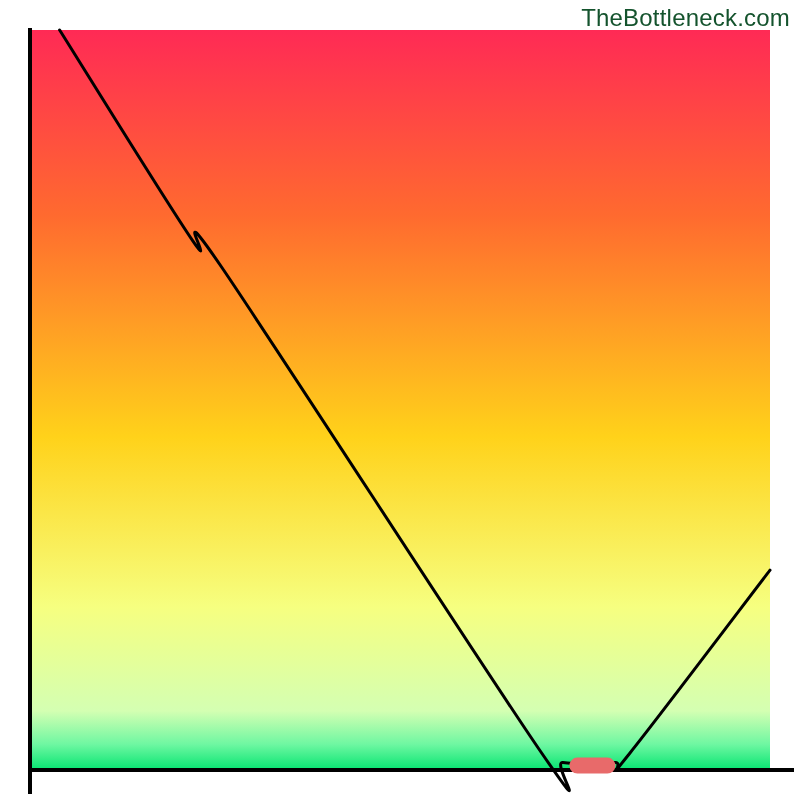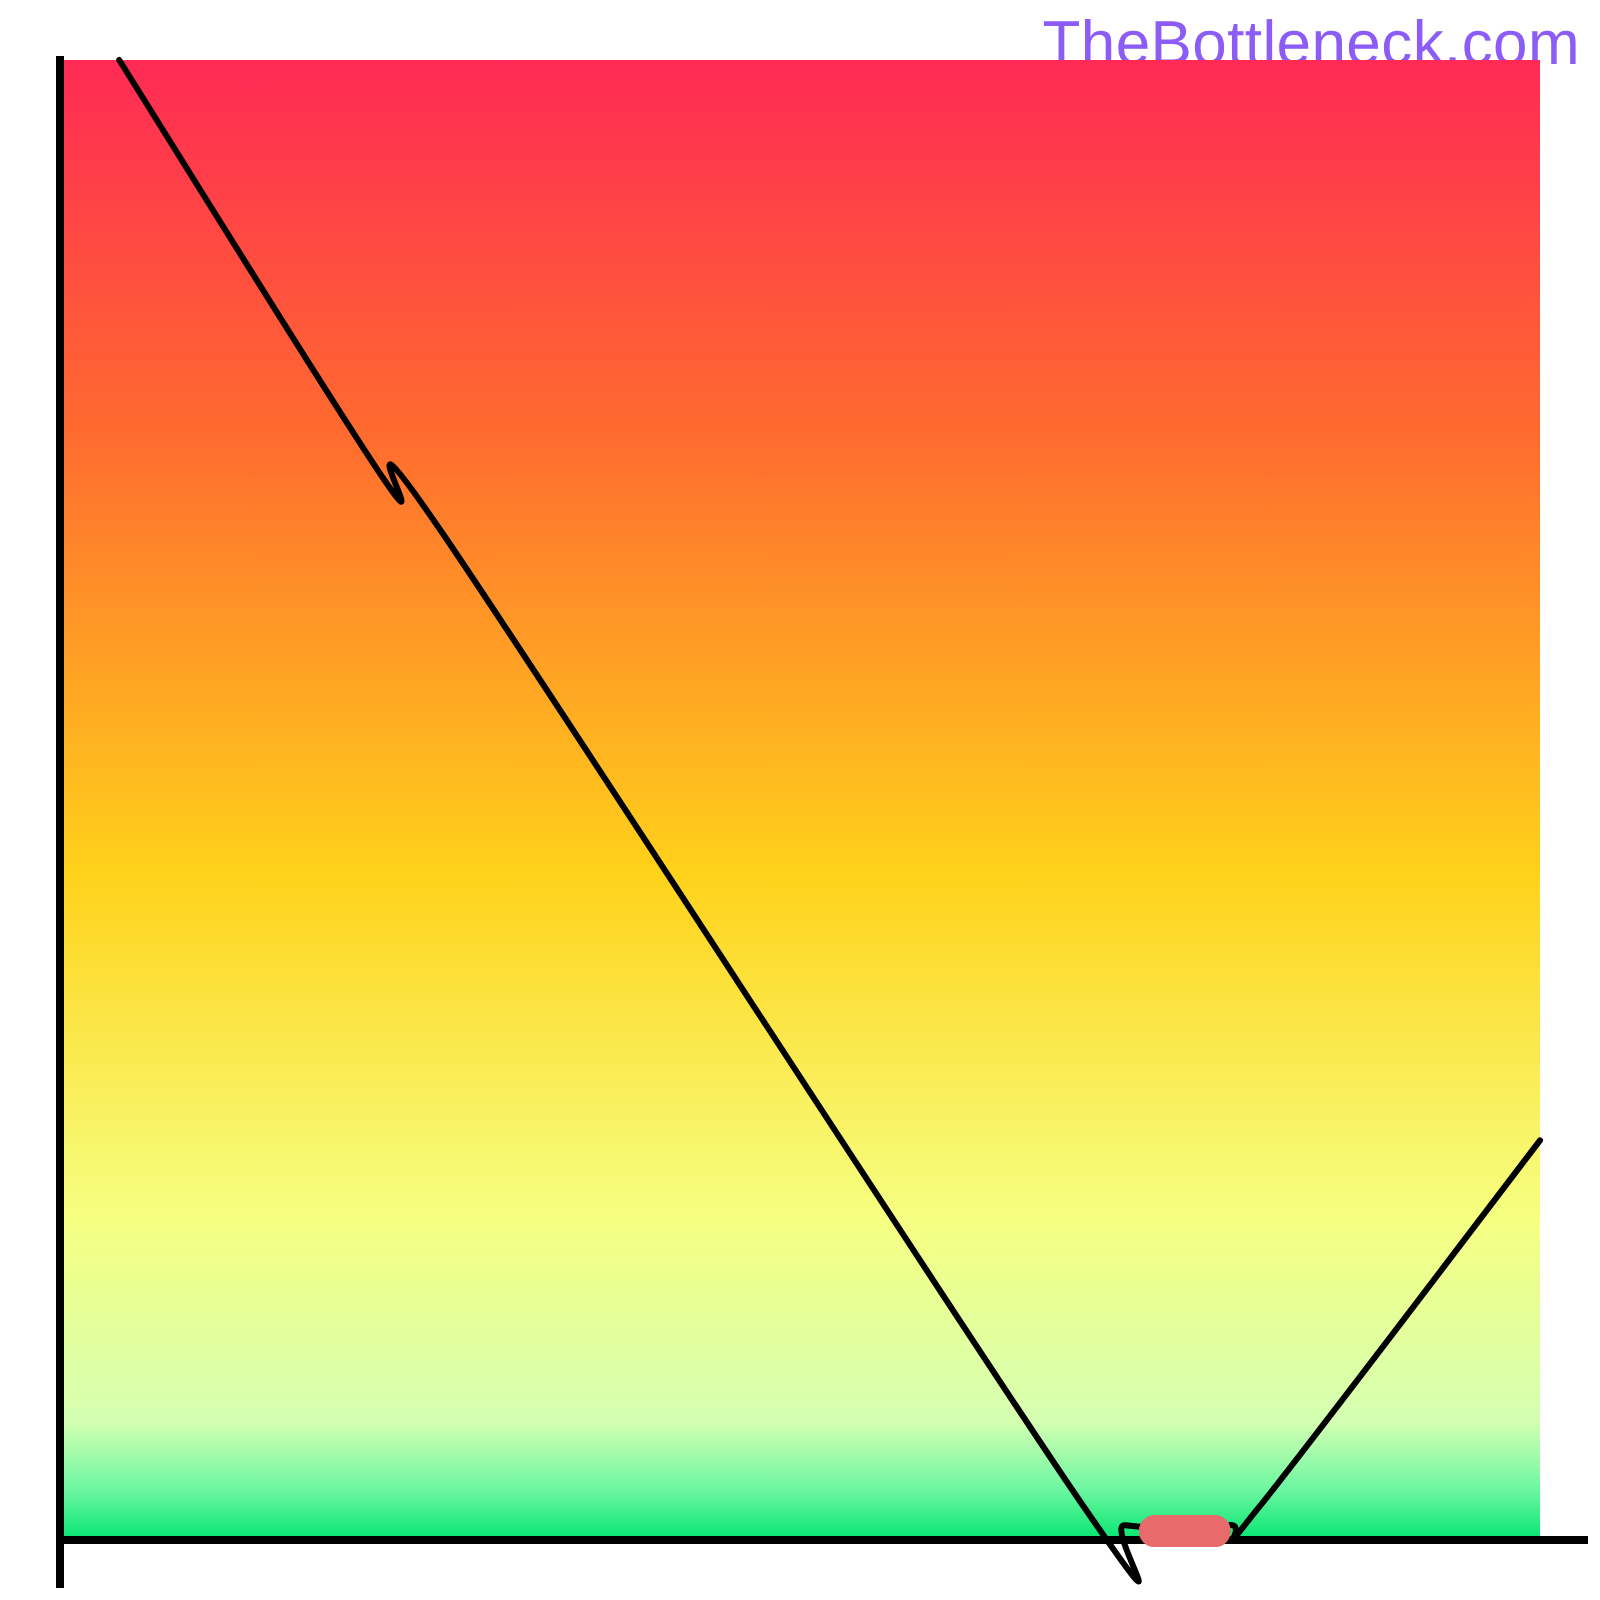--- a/index.html
+++ b/index.html
@@ -12,23 +12,23 @@
   }
   .chart-container {
     position: relative;
     width: 800px;
     height: 800px;
   }
   .watermark {
     position: absolute;
     top: 4px;
     right: 10px;
-    font-size: 31px;
+    font-size: 24px;
     font-weight: 500;
-    color: #8b5cf6;
+    color: #14532d;
     letter-spacing: 0.2px;
   }
   svg.plot {
     position: absolute;
     left: 0;
     top: 0;
     width: 800px;
     height: 800px;
     display: block;
   }

